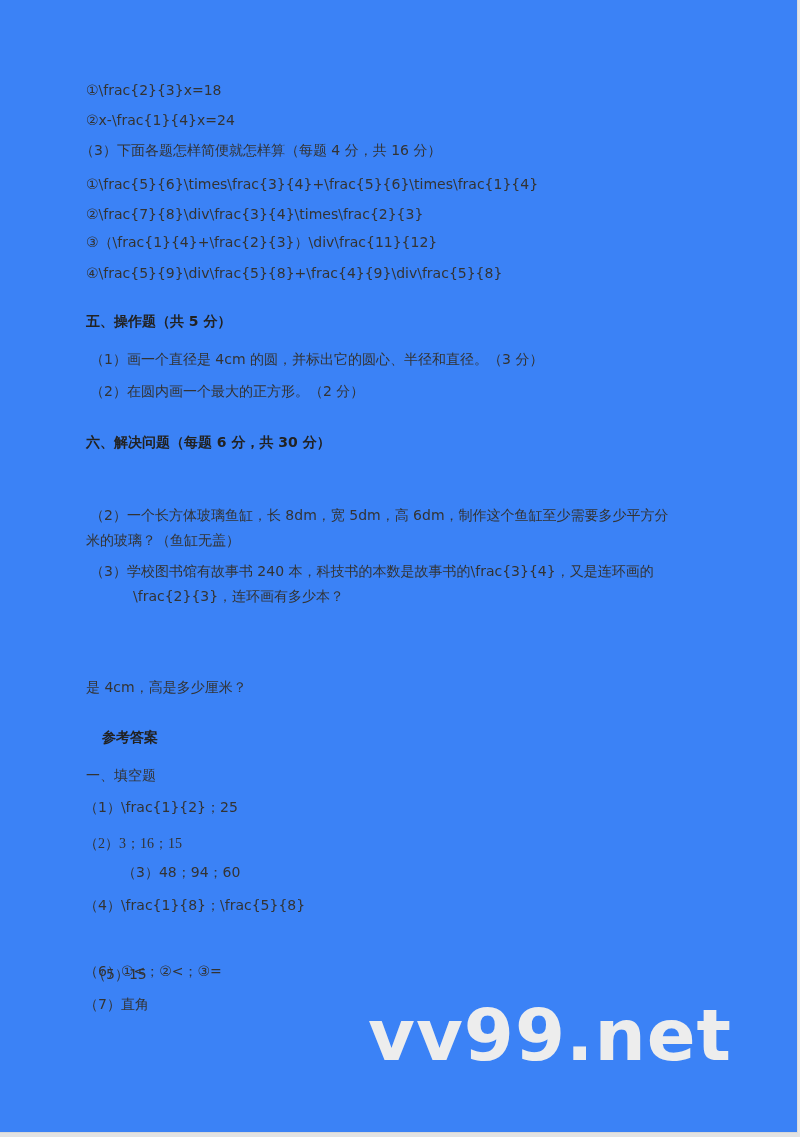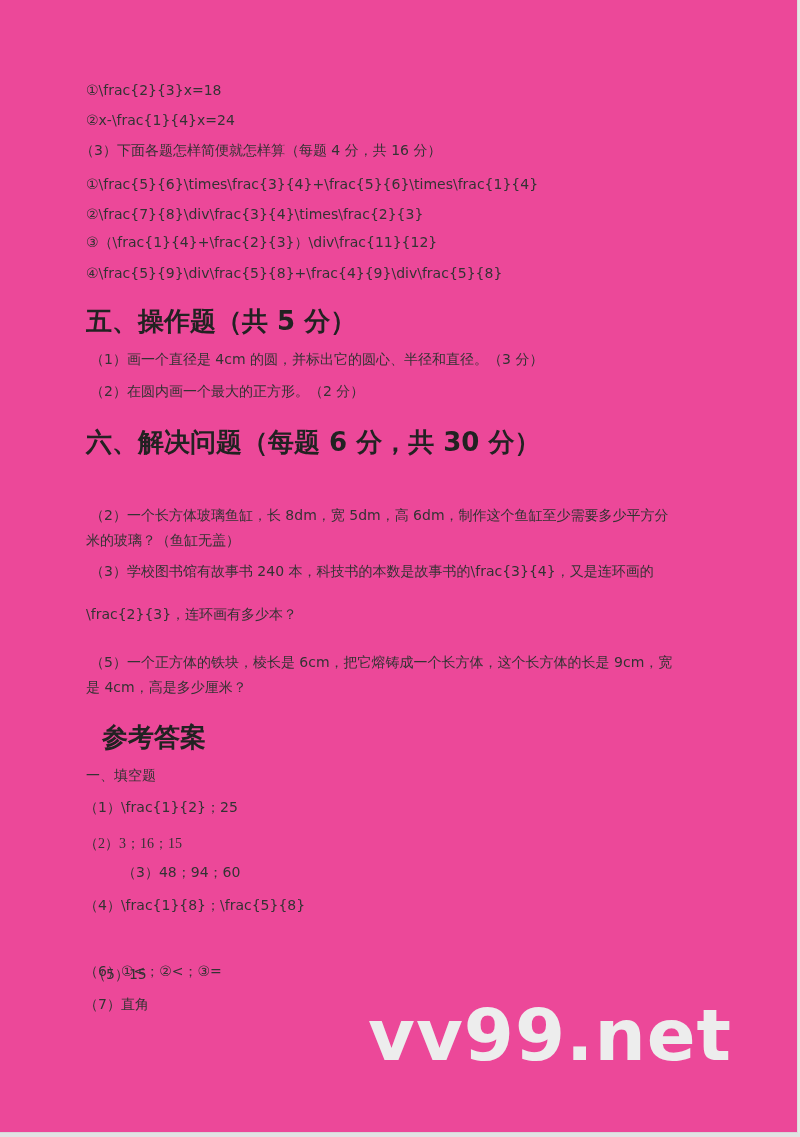--- a/index.html
+++ b/index.html
@@ -14,37 +14,37 @@
       overflow: hidden;
       font-family: "DejaVu Sans", "Liberation Sans", sans-serif;
       color: #333333;
     }
     .page {
       position: absolute;
       left: 0;
       top: 0;
       width: 797px;
       height: 1132px;
-      background: #ec4899;
+      background: #3b82f6;
       border-right: 1px solid #dcdcdc;
       border-bottom: 1px solid #d8d8d8;
     }
     .line {
       position: absolute;
       left: 86px;
       font-size: 14px;
       line-height: 20px;
       white-space: nowrap;
       color: #333333;
     }
     .indent { left: 90px; }
     .heading {
       position: absolute;
       left: 86px;
-      font-size: 26px;
+      font-size: 14px;
       line-height: 30px;
       font-weight: bold;
       color: #222222;
       white-space: nowrap;
     }
     .watermark {
       position: absolute;
       left: 368px;
       top: 995px;
       font-family: "DejaVu Sans", sans-serif;
@@ -81,24 +81,23 @@
   <div class="heading" style="top:306px;">五、操作题（共 5 分）</div>
   <div class="line indent" style="top:349px;">（1）画一个直径是 4cm 的圆，并标出它的圆心、半径和直径。（3 分）</div>
   <div class="line indent" style="top:381px;">（2）在圆内画一个最大的正方形。（2 分）</div>
 
   <div class="heading" style="top:427px;">六、解决问题（每题 6 分，共 30 分）</div>
 
   <div class="line indent" style="top:505px;">（2）一个长方体玻璃鱼缸，长 8dm，宽 5dm，高 6dm，制作这个鱼缸至少需要多少平方分</div>
   <div class="line" style="top:530px;">米的玻璃？（鱼缸无盖）</div>
 
   <div class="line indent" style="top:561px;">（3）学校图书馆有故事书 240 本，科技书的本数是故事书的\frac{3}{4}，又是连环画的</div>
-  <div class="line" style="top:604px;">\frac{2}{3}，连环画有多少本？</div>
+  <div class="line" style="top:586px;margin-left:47px;">\frac{2}{3}，连环画有多少本？</div>
 
 
-  <div class="line indent" style="top:652px;">（5）一个正方体的铁块，棱长是 6cm，把它熔铸成一个长方体，这个长方体的长是 9cm，宽</div>
   <div class="line" style="top:677px;">是 4cm，高是多少厘米？</div>
 
   <div class="heading" style="top:722px;margin-left:16px;">参考答案</div>
   <div class="line" style="top:765px;">一、填空题</div>
   <div class="line" style="top:797px; left:84px;">（1）\frac{1}{2}；25</div>
   <div class="line" style="top:834px; left:84px;font-family:Liberation Serif, serif;">（2）3；16；15</div>
   <div class="line" style="top:862px; left:84px;margin-left:38px;">（3）48；94；60</div>
   <div class="line" style="top:895px; left:84px;text-align:center;">（4）\frac{1}{8}；\frac{5}{8}</div>
   <div class="line" style="top:928px; left:92px;margin-top:36px;">（5）15</div>
   <div class="line" style="top:961px; left:84px;">（6）①&lt;；②&lt;；③=</div>

